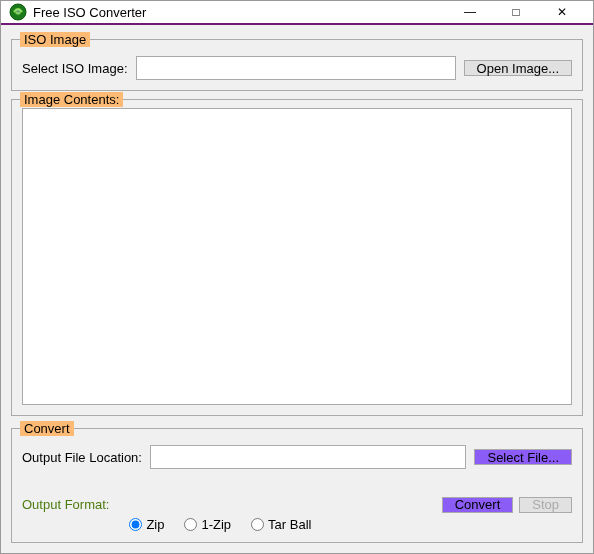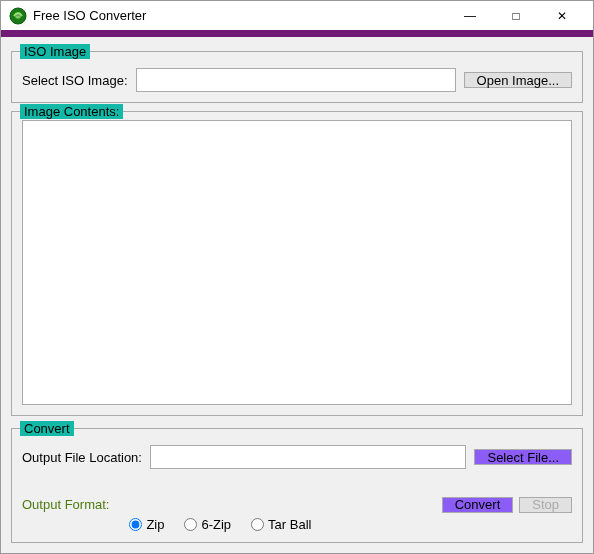--- a/index.html
+++ b/index.html
@@ -24,25 +24,25 @@
       width: 594px;
       height: 554px;
       background: #f0f0f0;
       border: 1px solid #999;
       display: flex;
       flex-direction: column;
     }
 
     .title-bar {
       background: #ffffff;
-      height: 36px;
+      height: 24px;
       display: flex;
       align-items: center;
       padding: 0 8px;
-      border-bottom: 7px solid #701a75;
+      border-bottom: 2px solid #701a75;
       user-select: none;
     }
 
     .title-bar-icon {
       width: 18px;
       height: 18px;
       margin-right: 6px;
       display: flex;
       align-items: center;
       justify-content: center;
@@ -90,21 +90,21 @@
       border: 1px solid #aaa;
       padding: 8px 10px 10px 10px;
       position: relative;
       background: #f0f0f0;
     }
 
     .group-box-title {
       position: absolute;
       top: -8px;
       left: 8px;
-      background: #14b8a6;
+      background: #fdba74;
       padding: 0 4px;
       font-size: 13px;
       color: #000;
     }
 
     .iso-image-group {
       margin-top: 4px;
     }
 
     .form-row {
@@ -293,21 +293,21 @@
 
       <div class="form-row output-format-row-inner">
         <span class="form-label format-label">Output Format:</span>
         <div class="radio-group">
           <label class="radio-option">
             <input type="radio" name="format" value="zip" checked="" style="">
             <span>Zip</span>
           </label>
           <label class="radio-option">
             <input type="radio" name="format" value="7zip" style="">
-            <span>6-Zip</span>
+            <span>1-Zip</span>
           </label>
           <label class="radio-option">
             <input type="radio" name="format" value="tarball" style="">
             <span>Tar Ball</span>
           </label>
         </div>
         <div class="convert-buttons">
           <button class="btn btn-primary">Convert</button>
           <button class="btn" disabled="" style="color:#aaa; cursor:default;">Stop</button>
         </div>

